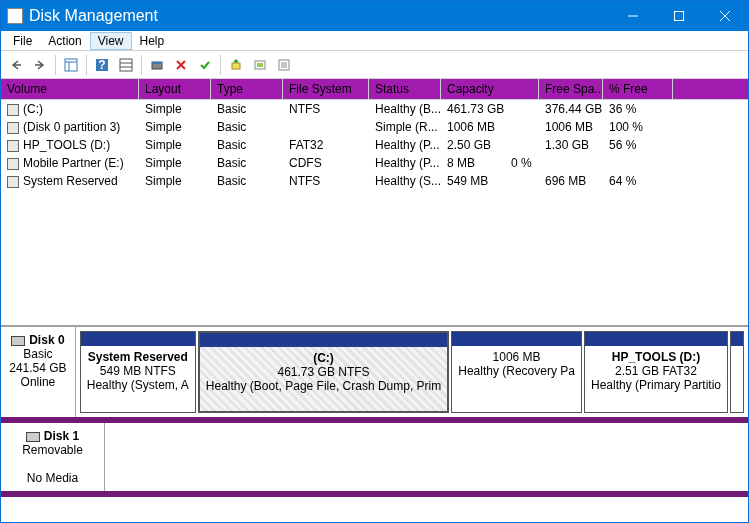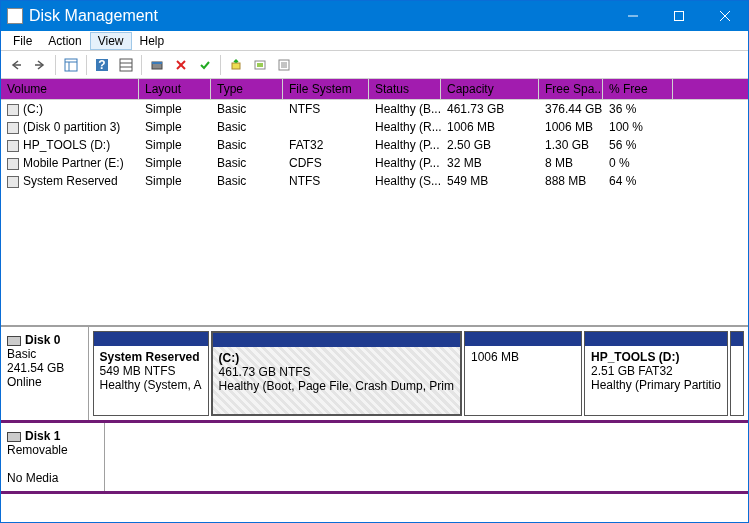--- a/index.html
+++ b/index.html
@@ -24,21 +24,21 @@
 .vol-icon { width: 12px; height: 12px; margin-right: 4px; display: inline-block; vertical-align: middle; border: 1px solid #666; background: #e8e8e8; }
 .col-vol { width: 138px; }
 .col-layout { width: 72px; }
 .col-type { width: 72px; }
 .col-fs { width: 86px; }
 .col-status { width: 72px; }
 .col-cap { width: 98px; }
 .col-free { width: 64px; }
 .col-pct { width: 70px; }
 .lower-pane { display: flex; flex-direction: column; }
-.disk-row { display: flex; border-bottom: 3px solid #701a75; }
+.disk-row { display: flex; border-bottom: 6px solid #701a75; text-align: center; }
 .disk-label { width: 104px; padding: 6px; border-right: 1px solid #a0a0a0; background: #fff; }
 .disk-label .dname { font-weight: bold; }
 .disk-icon { width: 14px; height: 10px; border: 1px solid #444; background: #ccc; display: inline-block; margin-right: 4px; vertical-align: middle; }
 .partitions { flex: 1; display: flex; padding: 4px; gap: 2px; align-items: stretch; }
 .partition { border: 1px solid #555; display: flex; flex-direction: column; }
 .part-header { height: 14px; background: #1f3b8f; }
 .part-body { padding: 4px 6px; font-size: 12px; line-height: 14px; overflow: hidden; white-space: nowrap; flex: 1; }
 .part-body .pname { font-weight: bold; }
 .partition.selected { border: 2px solid #555; }
 .partition.selected .part-body { background: repeating-linear-gradient(45deg, #f4f4f4, #f4f4f4 3px, #e4e4e4 3px, #e4e4e4 6px); }
@@ -176,53 +176,52 @@
         <div class="col-status">Healthy (B...</div>
         <div class="col-cap">461.73 GB</div>
         <div class="col-free">376.44 GB</div>
         <div class="col-pct">36 %</div>
       </div>
       <div class="vol-row">
         <div class="col-vol"><span class="vol-icon"></span><span>(Disk 0 partition 3)</span></div>
         <div class="col-layout">Simple</div>
         <div class="col-type">Basic</div>
         <div class="col-fs"></div>
-        <div class="col-status">Healthy (R...</div>
+        <div class="col-status">Simple (R...</div>
         <div class="col-cap">1006 MB</div>
         <div class="col-free">1006 MB</div>
         <div class="col-pct">100 %</div>
       </div>
       <div class="vol-row">
         <div class="col-vol"><span class="vol-icon"></span><span>HP_TOOLS (D:)</span></div>
         <div class="col-layout">Simple</div>
         <div class="col-type">Basic</div>
         <div class="col-fs">FAT32</div>
         <div class="col-status">Healthy (P...</div>
         <div class="col-cap">2.50 GB</div>
         <div class="col-free">1.30 GB</div>
         <div class="col-pct">56 %</div>
       </div>
       <div class="vol-row">
         <div class="col-vol"><span class="vol-icon"></span><span>Mobile Partner (E:)</span></div>
         <div class="col-layout">Simple</div>
         <div class="col-type">Basic</div>
         <div class="col-fs">CDFS</div>
         <div class="col-status">Healthy (P...</div>
-        <div class="col-cap">32 MB</div>
         <div class="col-free">8 MB</div>
         <div class="col-pct">0 %</div>
       </div>
       <div class="vol-row">
         <div class="col-vol"><span class="vol-icon"></span><span>System Reserved</span></div>
         <div class="col-layout">Simple</div>
         <div class="col-type">Basic</div>
         <div class="col-fs">NTFS</div>
         <div class="col-status">Healthy (S...</div>
         <div class="col-cap">549 MB</div>
-        <div class="col-free">888 MB</div>
+        <div class="col-free">696 MB</div>
         <div class="col-pct">64 %</div>
       </div>
     </div>
 </div>
 
 <div class="lower-pane">
   <div class="disk-row" style="height:96px">
     <div class="disk-label">
       <div><span class="disk-icon"></span><span class="dname">Disk 0</span></div>
       <div>Basic</div>
@@ -244,20 +243,21 @@
           <div class="pname">(C:)</div>
           <div>461.73 GB NTFS</div>
           <div>Healthy (Boot, Page File, Crash Dump, Prim</div>
         </div>
       </div>
       <div class="partition" style="flex:0 0 118px">
         <div class="part-header"></div>
         <div class="part-body">
           <div class="pname"></div>
           <div>1006 MB</div>
+          <div>Healthy (Recovery Pa</div>
         </div>
       </div>
       <div class="partition" style="flex:0 0 134px">
         <div class="part-header"></div>
         <div class="part-body">
           <div class="pname">HP_TOOLS  (D:)</div>
           <div>2.51 GB FAT32</div>
           <div>Healthy (Primary Partitio</div>
         </div>
       </div>

